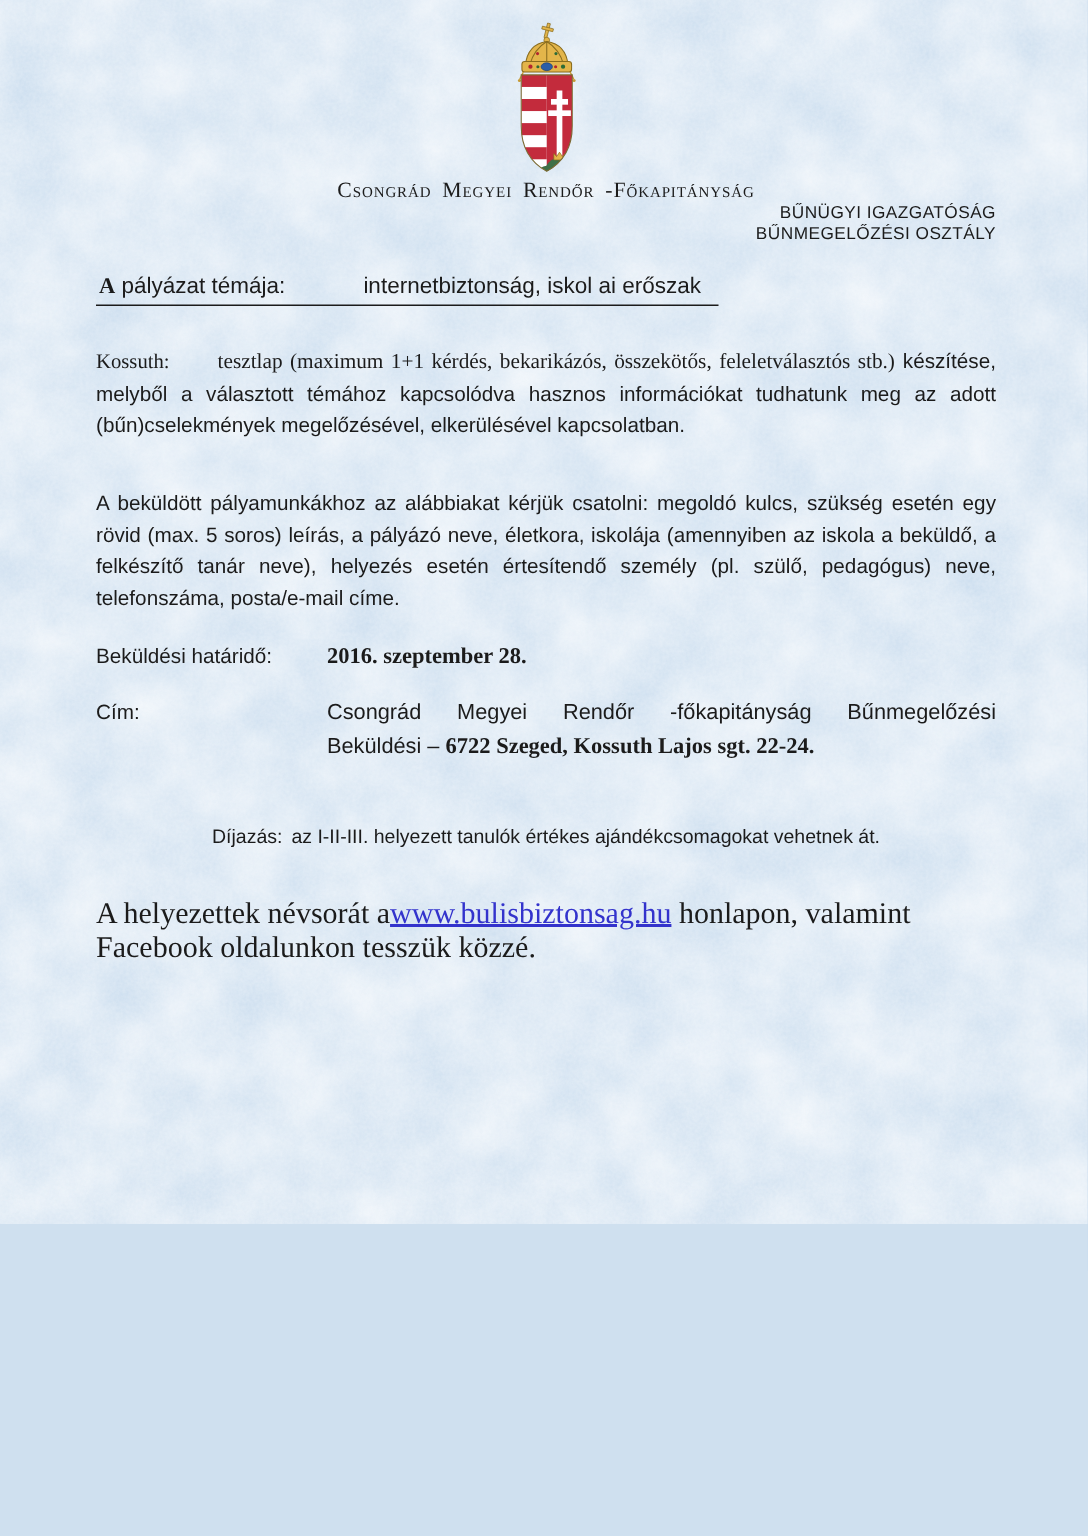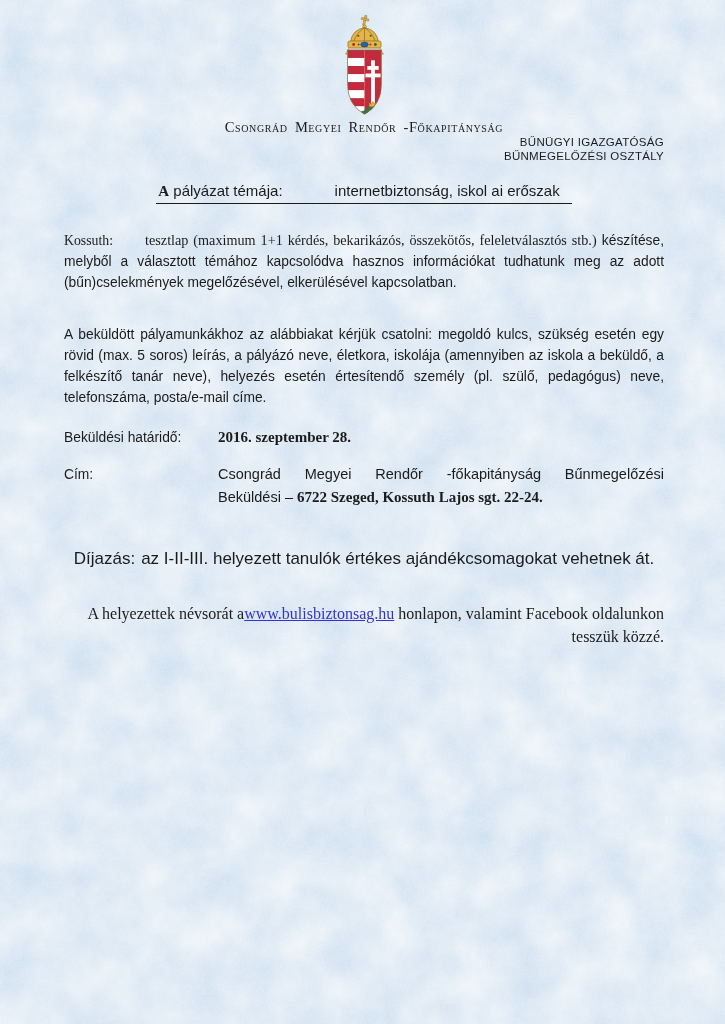--- a/index.html
+++ b/index.html
@@ -1,20 +1,20 @@
 <!DOCTYPE html>
 <html lang="hu"><head>
 <meta charset="utf-8">
 <style>
   * { margin: 0; padding: 0; box-sizing: border-box; }
   html, body { background: #cfe0ef; }
   .page {
     position: relative;
     width: 725px;
-    height: 1024px;
+    height: 816px;
     margin: 0 auto;
     overflow: hidden;
     color: #1b1b1b;
     font-family: "Liberation Sans", sans-serif;
   }
   .bg-tex { position: absolute; left: 0; top: 0; z-index: 0; }
   .doc { position: absolute; left: 64px; right: 61px; top: 0; z-index: 1; }
 
   .crest { display: block; margin: 14px auto 0 auto; }
 
@@ -26,21 +26,21 @@
     letter-spacing: .6px; word-spacing: 3px;
   }
   .org-l2, .org-l3 { font-size: 11.5px; line-height: 14px; letter-spacing: .3px; text-align: right; }
 
   .title { margin-top: 23px; text-align: center; font-size: 15.5px; white-space: nowrap; }
   .serif-b { font-family: "Liberation Serif", serif; font-weight: bold; }
   .gap8  { margin-left: 8px; }
   .gap28 { margin-left: 28px; }
   .gap20 { margin-left: 20px; }
 
-  .subject { margin-top: 19px; text-align: center; }
+  .subject { margin-top: 19px; }
   .subject-inner {
     display: inline-block;
     border-bottom: 1.7px solid #1b1b1b;
     padding: 0 12px 3px 2px;
     font-size: 15px;
   }
   .igap52 { display: inline-block; width: 52px; }
   .igap32 { display: inline-block; width: 32px; }
 
   .para { text-align: justify; font-size: 13.8px; line-height: 21px; }
@@ -51,27 +51,27 @@
 
   .row { display: flex; align-items: baseline; }
   .row-deadline { margin-top: 21px; }
   .row-address  { margin-top: 17px; }
   .lbl { width: 154px; flex: none; font-size: 13.8px; }
   .deadline-val { font-family: "Liberation Serif", serif; font-weight: bold; font-size: 15px; }
   .addr-val { flex: 1; font-size: 14.5px; line-height: 23px; }
   .addr-l1 { text-align: justify; text-align-last: justify; }
   .addr-bold { font-family: "Liberation Serif", serif; font-weight: bold; font-size: 15px; }
 
-  .prize { margin-top: 40px; text-align: center; font-size: 17px; }
+  .prize { margin-top: 40px; text-align: center; font-size: 13px; }
   .prize-text { margin-left: 6px; }
 
   .results {
-    margin-top: 33px; text-align: right;
+    margin-top: 33px; text-align: left;
     font-family: "Liberation Serif", serif;
-    font-size: 16px; line-height: 23px;
+    font-size: 20px; line-height: 23px;
   }
   .info { margin-top: 25px; text-align: center; font-size: 14px; }
 
   .doclink {
     font-family: "Liberation Serif", serif;
     color: #3333cc;
     text-decoration: underline;
     cursor: pointer;
   }
 </style>

